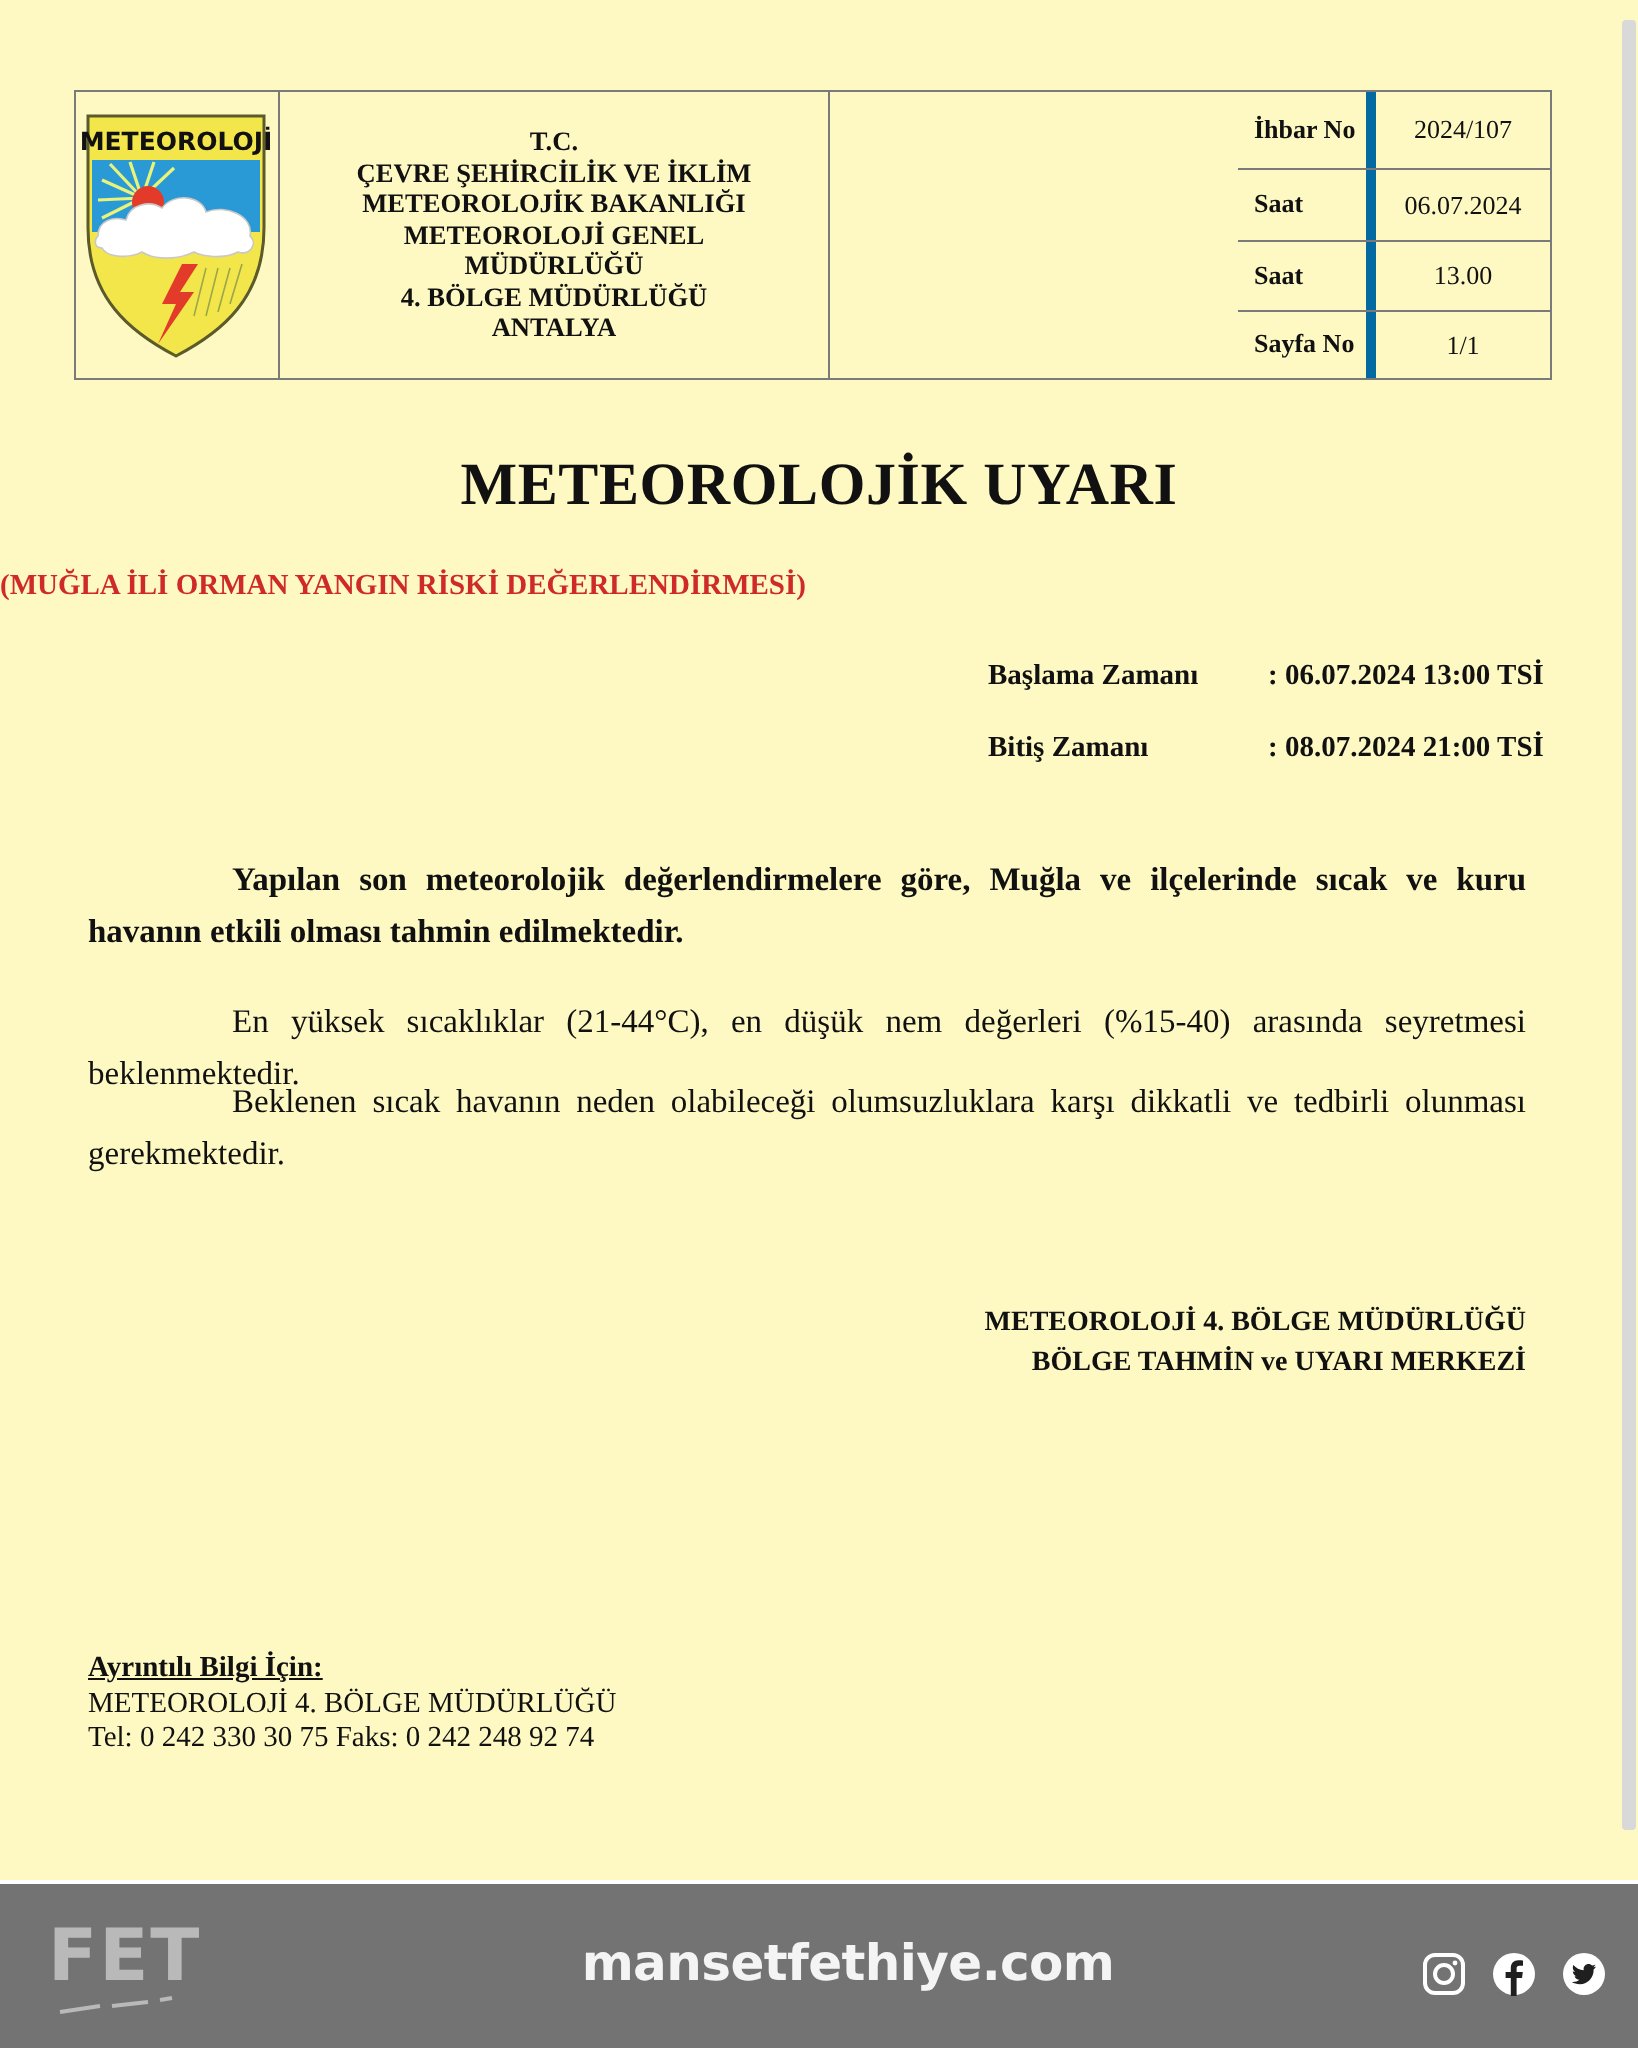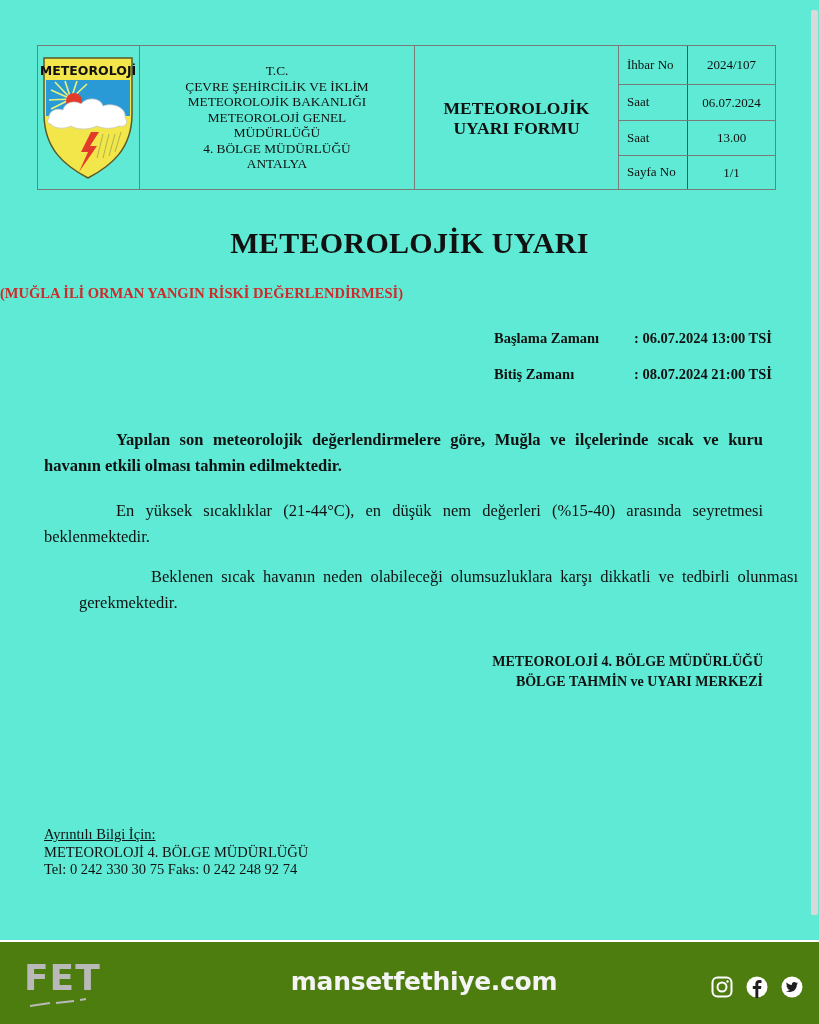--- a/index.html
+++ b/index.html
@@ -2,76 +2,76 @@
 <html><head>
 <meta charset="utf-8">
 <style>
   html, body { margin: 0; padding: 0; }
   body {
     width: 819px; height: 1024px; position: relative; overflow: hidden;
     background: #ffffff;
     font-family: "Liberation Serif", serif;
     color: #111;
   }
-  .page { position: absolute; left: 0; top: 0; width: 819px; height: 940px; background: #5eead4; }
+  .page { position: absolute; left: 0; top: 0; width: 819px; height: 940px; background: #fef9c3; }
   .scrollbar {
     position: absolute; left: 811px; top: 10px; width: 7px; height: 905px;
     background: #d9d9d9; border-radius: 2px;
   }
 
   
   .hdr {
     position: absolute; left: 37px; top: 45px; width: 739px; height: 145px;
     border: 1px solid #7a7a7a; box-sizing: border-box;
   }
   .hdr .col { position: absolute; top: 0; bottom: 0; box-sizing: border-box; }
   .col-logo { left: 0; width: 102px; border-right: 1px solid #7a7a7a; }
   .col-ministry { left: 102px; width: 275px; border-right: 1px solid #7a7a7a;
     display: flex; flex-direction: column; align-items: center; justify-content: center;
-    font-weight: normal; font-size: 13.3px; line-height: 15.5px; text-align: center; }
+    font-weight: bold; font-size: 13.3px; line-height: 15.5px; text-align: center; }
   .col-form { left: 377px; width: 204px; border-right: 1px solid #7a7a7a;
     display: flex; flex-direction: column; align-items: center; justify-content: center;
     font-weight: bold; font-size: 17.5px; line-height: 20px; text-align: center; }
   .col-meta { left: 581px; right: 0; }
   .meta-row { position: absolute; left: 0; right: 0; box-sizing: border-box; border-bottom: 1px solid #7a7a7a; }
   .meta-row:last-child { border-bottom: none; }
-  .meta-key { position: absolute; left: 0; top: 0; bottom: 0; width: 69px; border-right: 1px solid #0369a1;
-    box-sizing: border-box; padding-left: 8px; font-weight: normal; font-size: 13px; line-height: 14.5px;
+  .meta-key { position: absolute; left: 0; top: 0; bottom: 0; width: 69px; border-right: 5px solid #0369a1;
+    box-sizing: border-box; padding-left: 8px; font-weight: bold; font-size: 13px; line-height: 14.5px;
     display: flex; align-items: center; }
   .meta-val { position: absolute; left: 69px; right: 0; top: 0; bottom: 0;
     display: flex; align-items: center; justify-content: center; font-size: 13px; }
 
   .logo-svg { position: absolute; left: 3px; top: 8px; }
 
   
   .title { position: absolute; left: 0; width: 819px; top: 226px; text-align: center;
     font-weight: bold; font-size: 30px; letter-spacing: 0.3px; }
   .subtitle { position: absolute; left: 0; width: 819px; top: 285px; text-align: left;
     font-weight: bold; font-size: 14.5px; color: #cf2a2a; }
   .times { position: absolute; left: 466px; top: 320px; font-weight: bold; font-size: 14.5px; }
   .times .row { height: 36px; display: flex; align-items: center; margin-left: 28px; }
   .times .lbl { width: 140px; }
 
   .para { position: absolute; left: 44px; width: 719px; font-size: 16.5px; line-height: 26px;
     text-align: justify; text-indent: 72px; }
   .p1 { top: 427px; font-weight: bold; }
   .p2 { top: 498px; }
-  .p3 { top: 564px; margin-left: 35px; }
+  .p3 { top: 538px; }
 
   .sign { position: absolute; right: 56px; top: 652px; text-align: right; font-weight: bold;
     font-size: 14px; line-height: 20px; }
 
   .note { position: absolute; left: 44px; top: 748px; font-weight: bold; font-style: italic;
     font-size: 13.5px; text-decoration: underline; }
 
   .contact { position: absolute; left: 44px; top: 826px; font-size: 14.5px; line-height: 17.5px; }
-  .contact .head { font-weight: normal; text-decoration: underline; }
+  .contact .head { font-weight: bold; text-decoration: underline; }
 
   
-  .footer { position: absolute; left: 0; top: 942px; width: 819px; height: 82px; background: #4d7c0f; }
+  .footer { position: absolute; left: 0; top: 942px; width: 819px; height: 82px; background: #737373; }
   .fet { position: absolute; left: 24px; top: 8px; }
   .site { position: absolute; left: 0; width: 848px; top: 25px; text-align: center; color: #f4f4f4;
     font-family: "DejaVu Sans", sans-serif; font-weight: bold; font-size: 25px; letter-spacing: -0.3px; }
   .social { position: absolute; right: 16px; top: 34px; display: flex; gap: 13px; }
   .social span { display: block; width: 22px; height: 22px; cursor: pointer; }
 </style>
 </head>
 <body>
 
 <div class="page">
@@ -107,24 +107,20 @@
     <div class="col col-ministry">
       <div>T.C.</div>
       <div>ÇEVRE ŞEHİRCİLİK VE İKLİM</div>
       <div>METEOROLOJİK BAKANLIĞI</div>
       <div>METEOROLOJİ GENEL</div>
       <div>MÜDÜRLÜĞÜ</div>
       <div>4. BÖLGE MÜDÜRLÜĞÜ</div>
       <div>ANTALYA</div>
     </div>
 
-    <div class="col col-form">
-      <div>METEOROLOJİK</div>
-      <div>UYARI FORMU</div>
-    </div>
 
     <div class="col col-meta">
       <div class="meta-row" style="top:0;height:39px;">
         <div class="meta-key">İhbar No</div>
         <div class="meta-val">2024/107</div>
       </div>
       <div class="meta-row" style="top:39px;height:36px;">
         <div class="meta-key">Saat</div>
         <div class="meta-val">06.07.2024</div>
       </div>

